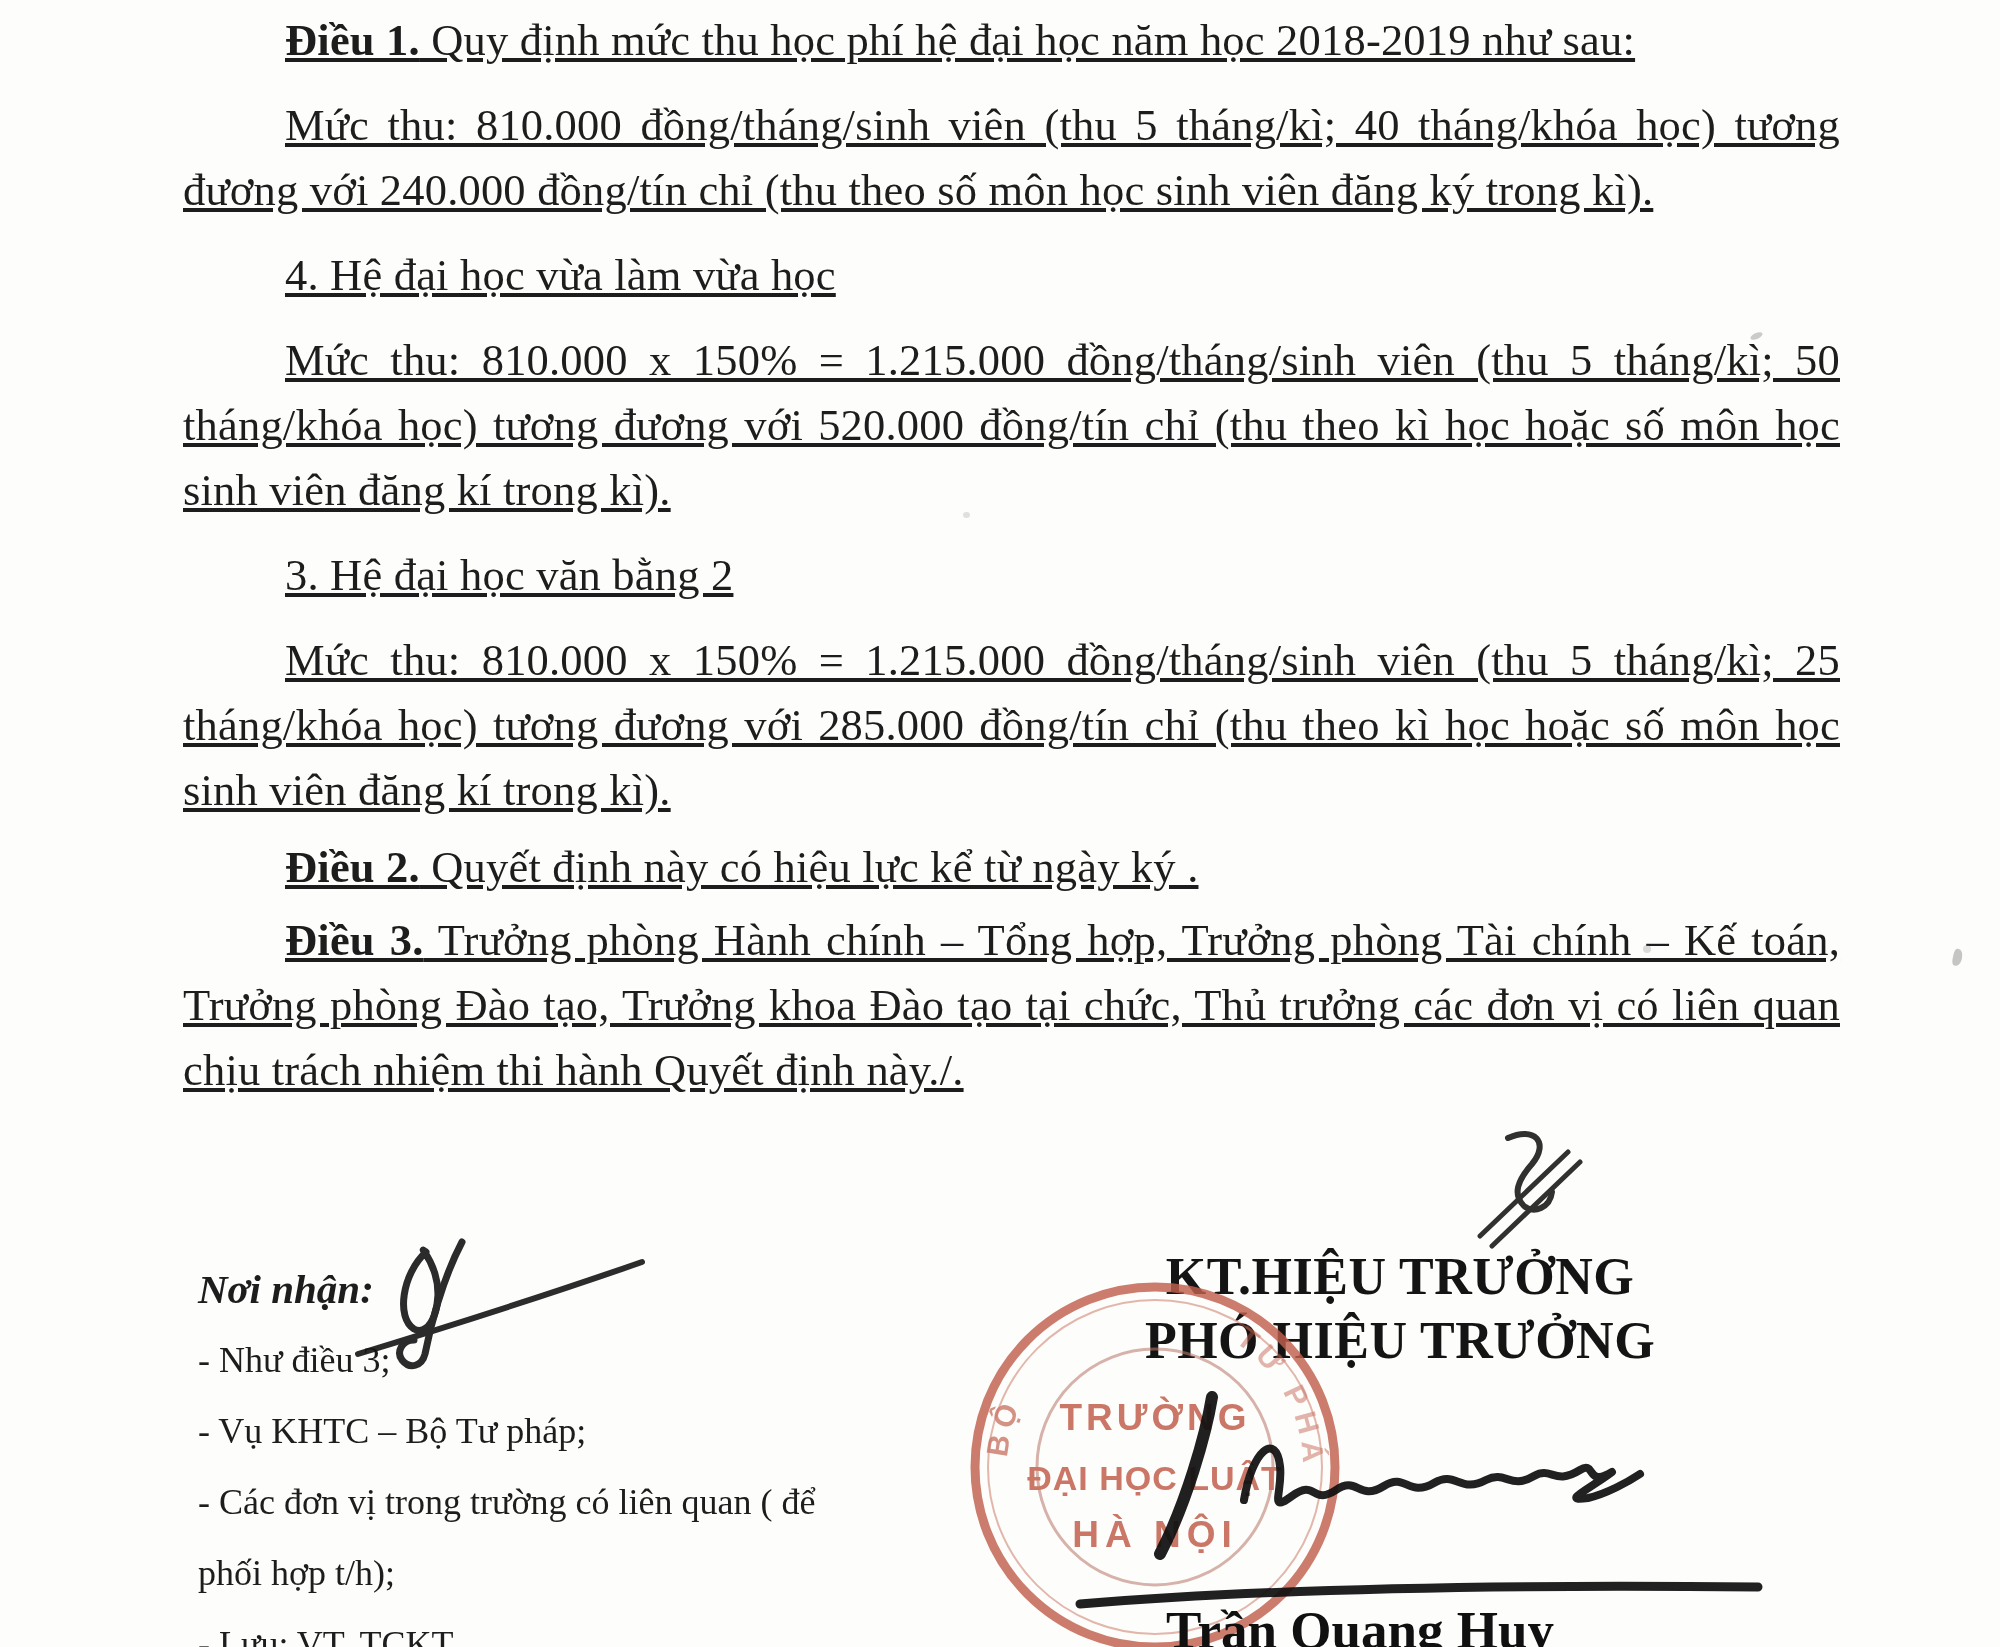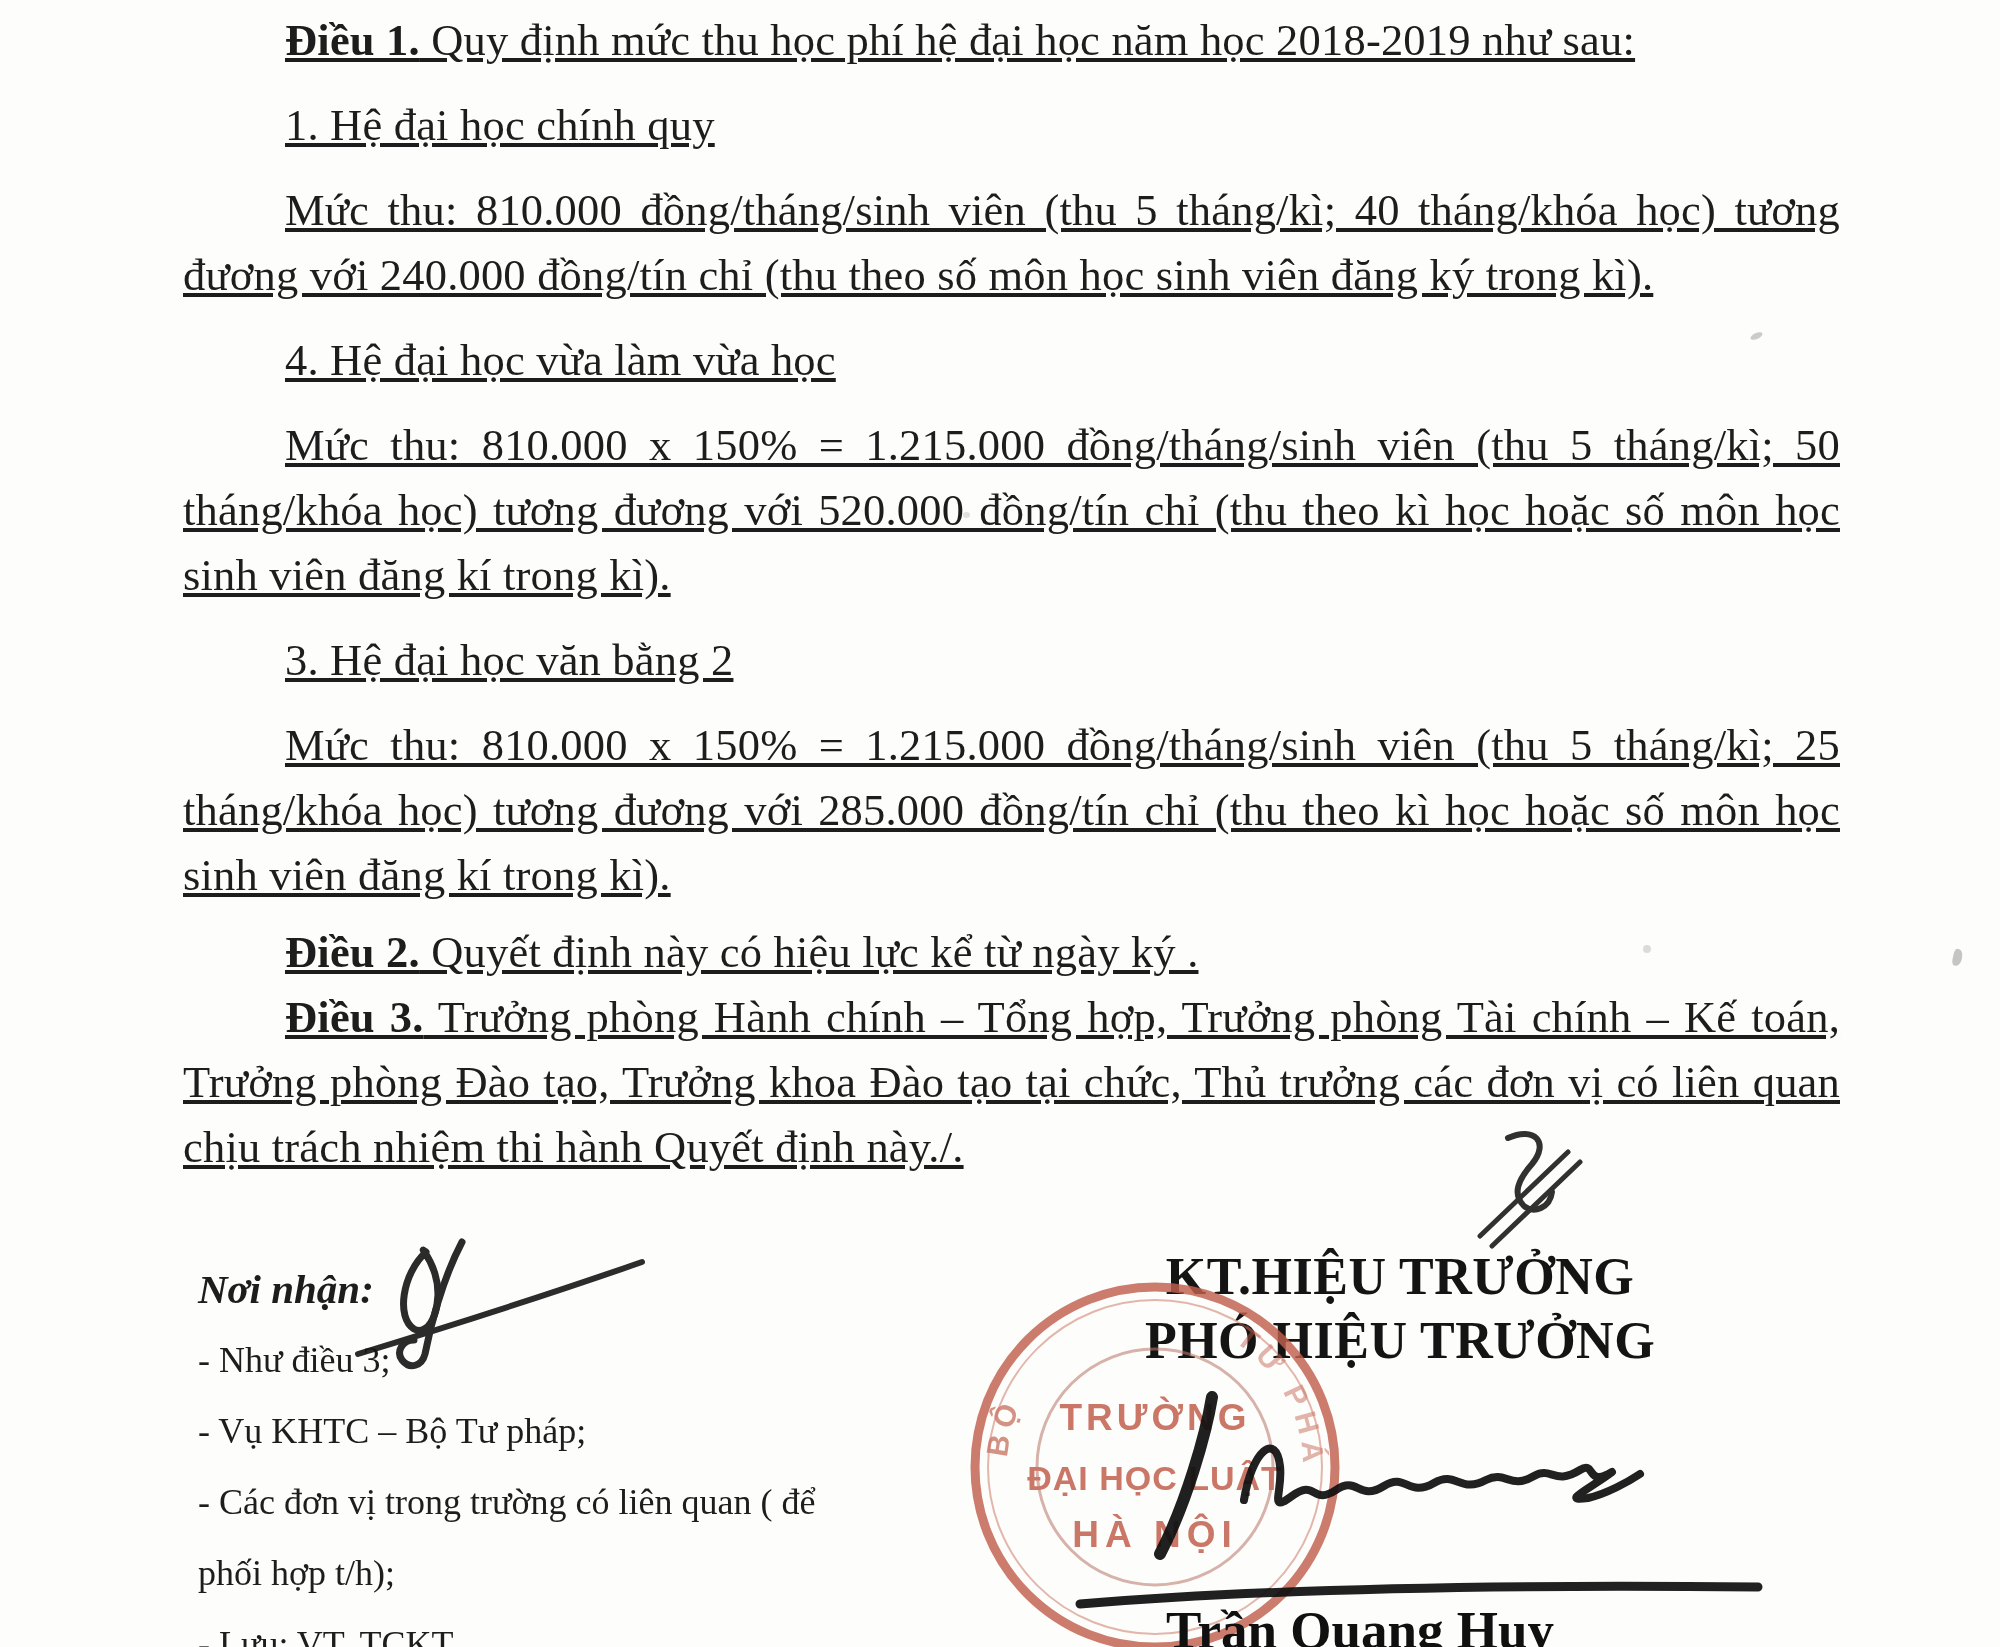--- a/index.html
+++ b/index.html
@@ -11,21 +11,21 @@
     font-family:"Liberation Serif", serif;
     color:#1d1d1d;
   }
   
   .doc-body{
     position:absolute;left:183px;top:8px;width:1657px;
     font-size:44.5px;line-height:65px;text-align:justify;
     letter-spacing:.2px;
   }
   .doc-body p{margin:0 0 20px 0;text-indent:102px;text-decoration:underline;}
-  .doc-body p.tight{margin-bottom:0;}
+  .doc-body p.tight{margin-bottom:8px;}
   .doc-body p.mid{margin-bottom:12px;}
   .lead{font-weight:bold;}
   
   .recipients{
     position:absolute;left:198px;top:1266px;width:660px;
     font-size:36px;line-height:47px;
   }
   .recipients .label{
     font-size:41px;font-weight:bold;font-style:italic;margin-bottom:8px;
   }
@@ -52,21 +52,20 @@
   .speck.s4{left:963px;top:512px;width:7px;height:6px;opacity:.25;}
 </style>
 </head>
 <body>
 
 <div id="page">
 
   <div class="doc-body">
     <p><b class="lead">Điều 1.</b><span> Quy định mức thu học phí hệ đại học năm học 2018-2019 như sau:</span></p>
 
-    <p>1.  Hệ đại học chính quy</p>
     <p>Mức thu: 810.000 đồng/tháng/sinh viên (thu 5 tháng/kì; 40 tháng/khóa học) tương đương với 240.000 đồng/tín chỉ (thu theo số môn học sinh viên đăng ký trong kì).</p>
 
     <p>4.  Hệ đại học vừa làm vừa học</p>
     <p>Mức thu: 810.000 x 150% = 1.215.000 đồng/tháng/sinh viên (thu 5 tháng/kì; 50 tháng/khóa học) tương đương với 520.000 đồng/tín chỉ (thu theo kì học hoặc số môn học sinh viên đăng kí trong kì).</p>
 
     <p>3.  Hệ đại học văn bằng 2</p>
     <p class="mid">Mức thu: 810.000 x 150% = 1.215.000 đồng/tháng/sinh viên (thu 5 tháng/kì; 25 tháng/khóa học) tương đương với 285.000 đồng/tín chỉ (thu theo kì học hoặc số môn học sinh viên đăng kí trong kì).</p>
 
     <p class="tight"><b class="lead">Điều 2.</b><span> Quyết định này có hiệu lực kể từ ngày ký .</span></p>
 

